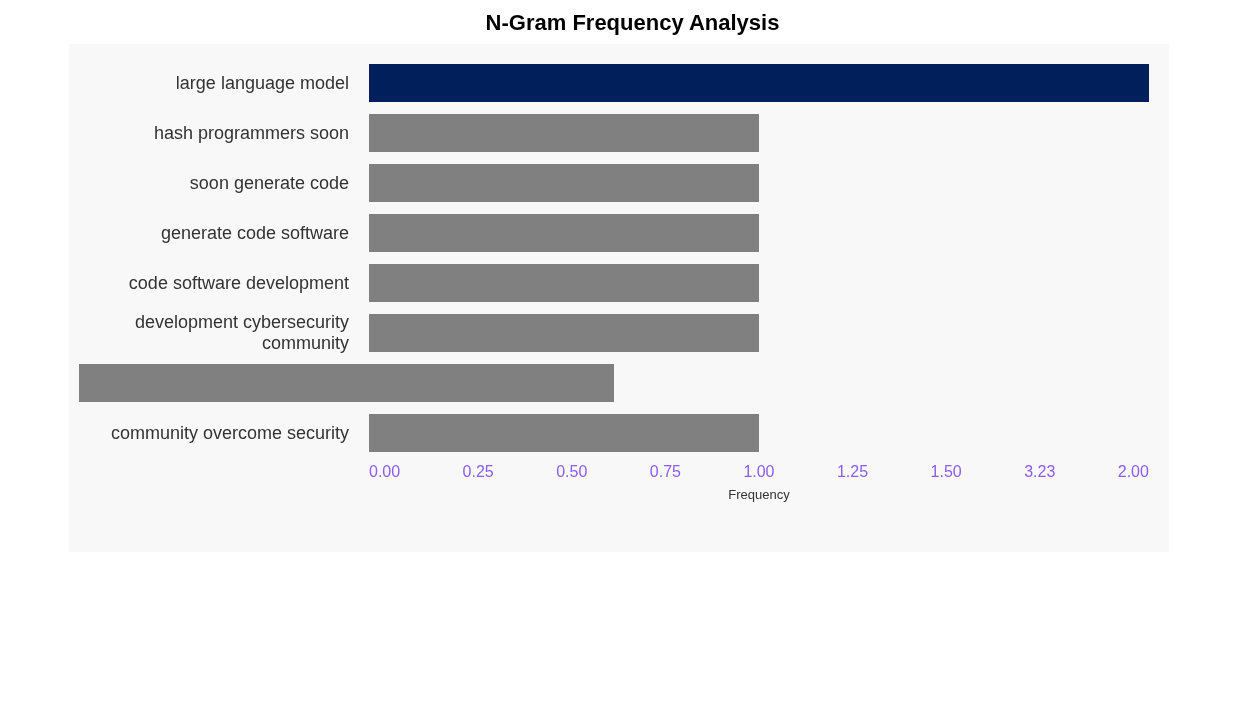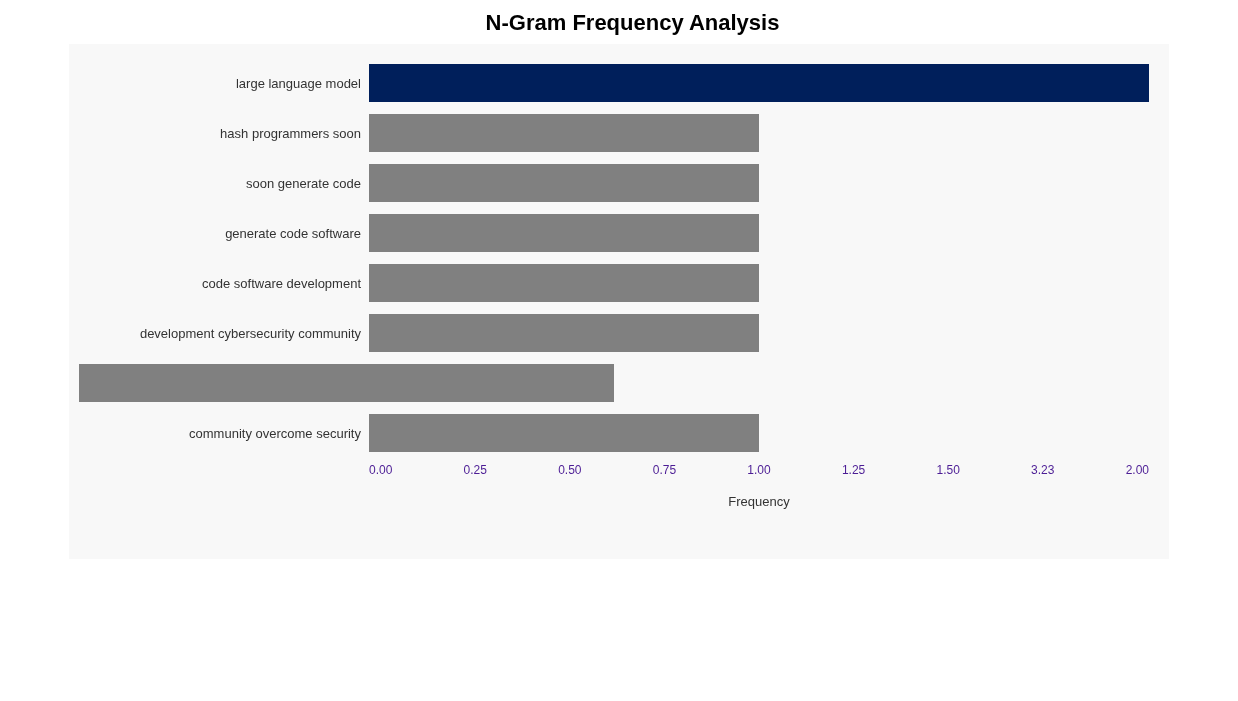--- a/index.html
+++ b/index.html
@@ -30,22 +30,22 @@
     }
     .bar-row {
       display: flex;
       align-items: center;
       margin-bottom: 2px;
       height: 48px;
     }
     .bar-label {
       width: 290px;
       text-align: right;
-      padding-right: 8px;
-      font-size: 13px;
+      padding-right: 20px;
+      font-size: 18px;
       color: #333333;
       flex-shrink: 0;
     }
     .bar-area {
       flex: 1;
       height: 38px;
       position: relative;
     }
     .bar {
       height: 38px;
@@ -65,27 +65,27 @@
       margin-left: 290px;
       margin-top: 6px;
       position: relative;
     }
     .x-axis-ticks {
       display: flex;
       width: 100%;
       justify-content: space-between;
     }
     .x-tick {
-      font-size: 12px;
-      color: #4c1d95;
+      font-size: 16px;
+      color: #8b5cf6;
       text-align: left;
     }
     .x-axis-label {
       text-align: center;
-      margin-top: 17px;
+      margin-top: 6px;
       font-size: 13px;
       color: #333;
       margin-left: 290px;
     }
   </style>
 </head>
 <body>
 
 <div class="chart-title">N-Gram Frequency Analysis</div>
 

